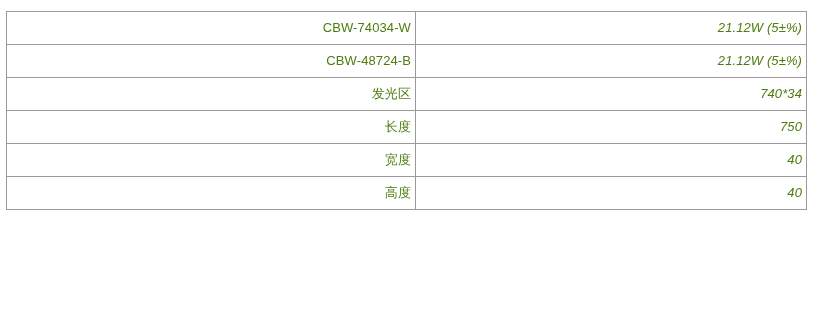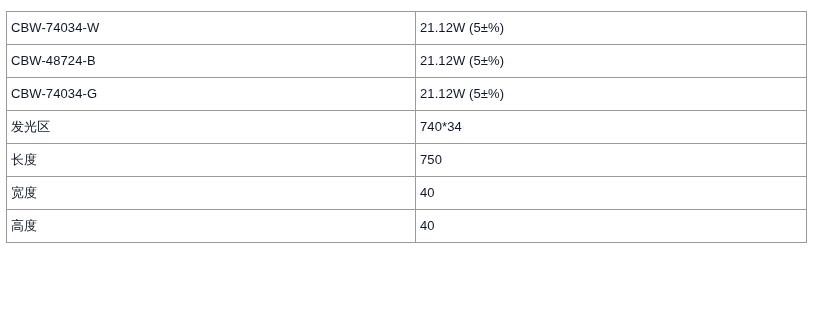--- a/index.html
+++ b/index.html
@@ -29,58 +29,55 @@
     border: 1px solid #9a9a9a;
   }
 
   table.spec-table col.col-param { width: 409px; }
   table.spec-table col.col-value { width: 391px; }
 
   table.spec-table td {
     border: 1px solid #9a9a9a;
     height: 32px;
     padding: 0 4px;
-    text-align: left;
+    text-align: right;
     vertical-align: middle;
     font-size: 13px;
     line-height: 16px;
-    color: #0f172a;
+    color: #4d7c0f;
     font-family: "Liberation Sans", "DejaVu Sans", sans-serif;
     white-space: nowrap;
     overflow: hidden;
   }
 
   table.spec-table td.cell-param {
     letter-spacing: 0.1px;
   }
 
   table.spec-table td.cell-value {
     letter-spacing: 0.1px;
+    font-style: italic;
   }
 </style>
 </head>
 <body>
 
 <div id="spec-table-wrap">
   <table class="spec-table">
     <colgroup>
       <col class="col-param">
       <col class="col-value">
     </colgroup>
     <tbody>
         <tr>
           <td class="cell-param">CBW-74034-W</td>
           <td class="cell-value">21.12W (5±%)</td>
         </tr>
         <tr>
           <td class="cell-param">CBW-48724-B</td>
-          <td class="cell-value">21.12W (5±%)</td>
-        </tr>
-        <tr>
-          <td class="cell-param">CBW-74034-G</td>
           <td class="cell-value">21.12W (5±%)</td>
         </tr>
         <tr>
           <td class="cell-param">发光区</td>
           <td class="cell-value">740*34</td>
         </tr>
         <tr>
           <td class="cell-param">长度</td>
           <td class="cell-value">750</td>
         </tr>

